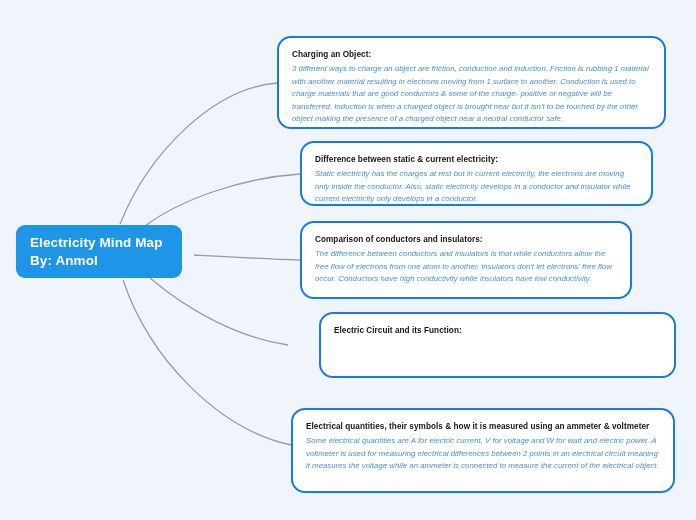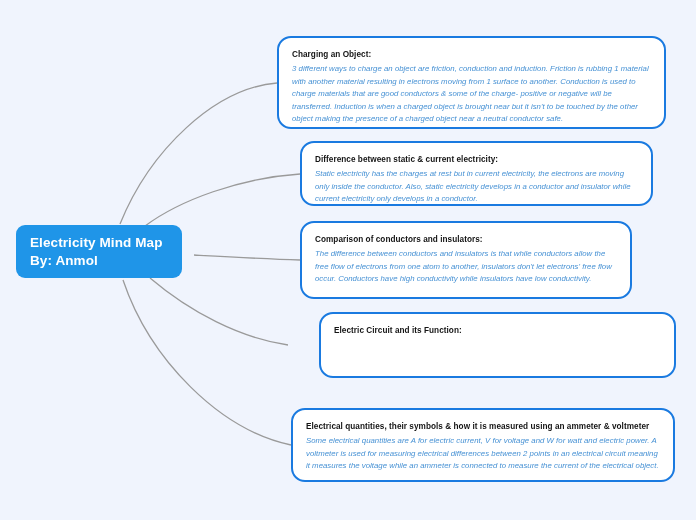--- a/index.html
+++ b/index.html
@@ -74,21 +74,21 @@
     line-height: 12.6px;
     margin: 0;
     letter-spacing: 0.02px;
     font-style: italic;
   }
   
   #node-1 { left: 277px; top: 36px;  width: 389px; height: 93px; }
   #node-2 { left: 300px; top: 141px; width: 353px; height: 65px; }
   #node-3 { left: 300px; top: 221px; width: 332px; height: 78px; }
   #node-4 { left: 291px; top: 312px; width: 357px; height: 66px; margin-left: 28px; }
-  #node-5 { left: 291px; top: 408px; width: 384px; height: 74px; }
+  #node-5 { left: 291px; top: 408px; width: 384px; height: 85px; }
 </style>
 </head>
 <body>
 
 <div id="mindmap">
 
   <svg class="connectors" viewBox="0 0 696 520" xmlns="http://www.w3.org/2000/svg">
     <path d="M 120 224 C 150 150 215 88 277 83" fill="none" stroke="#9a9a9a" stroke-width="1.3"></path>
     <path d="M 145 226 C 180 200 240 178 300 174" fill="none" stroke="#9a9a9a" stroke-width="1.3"></path>
     <path d="M 194 255 C 230 257 265 259 300 260" fill="none" stroke="#9a9a9a" stroke-width="1.3"></path>

